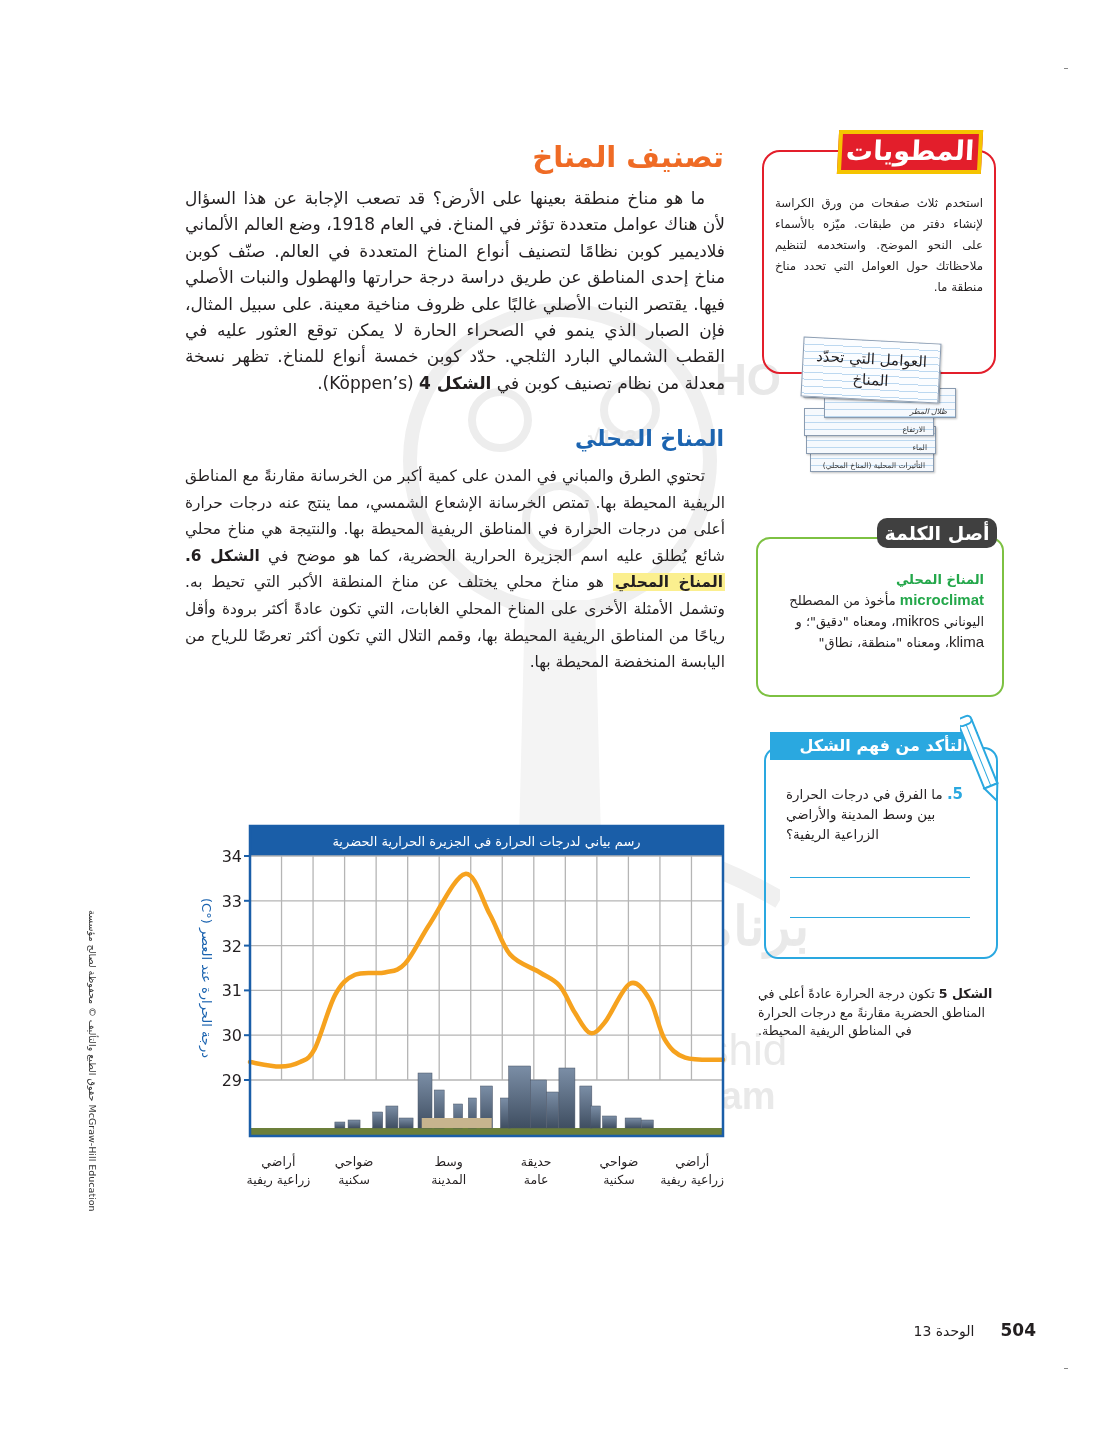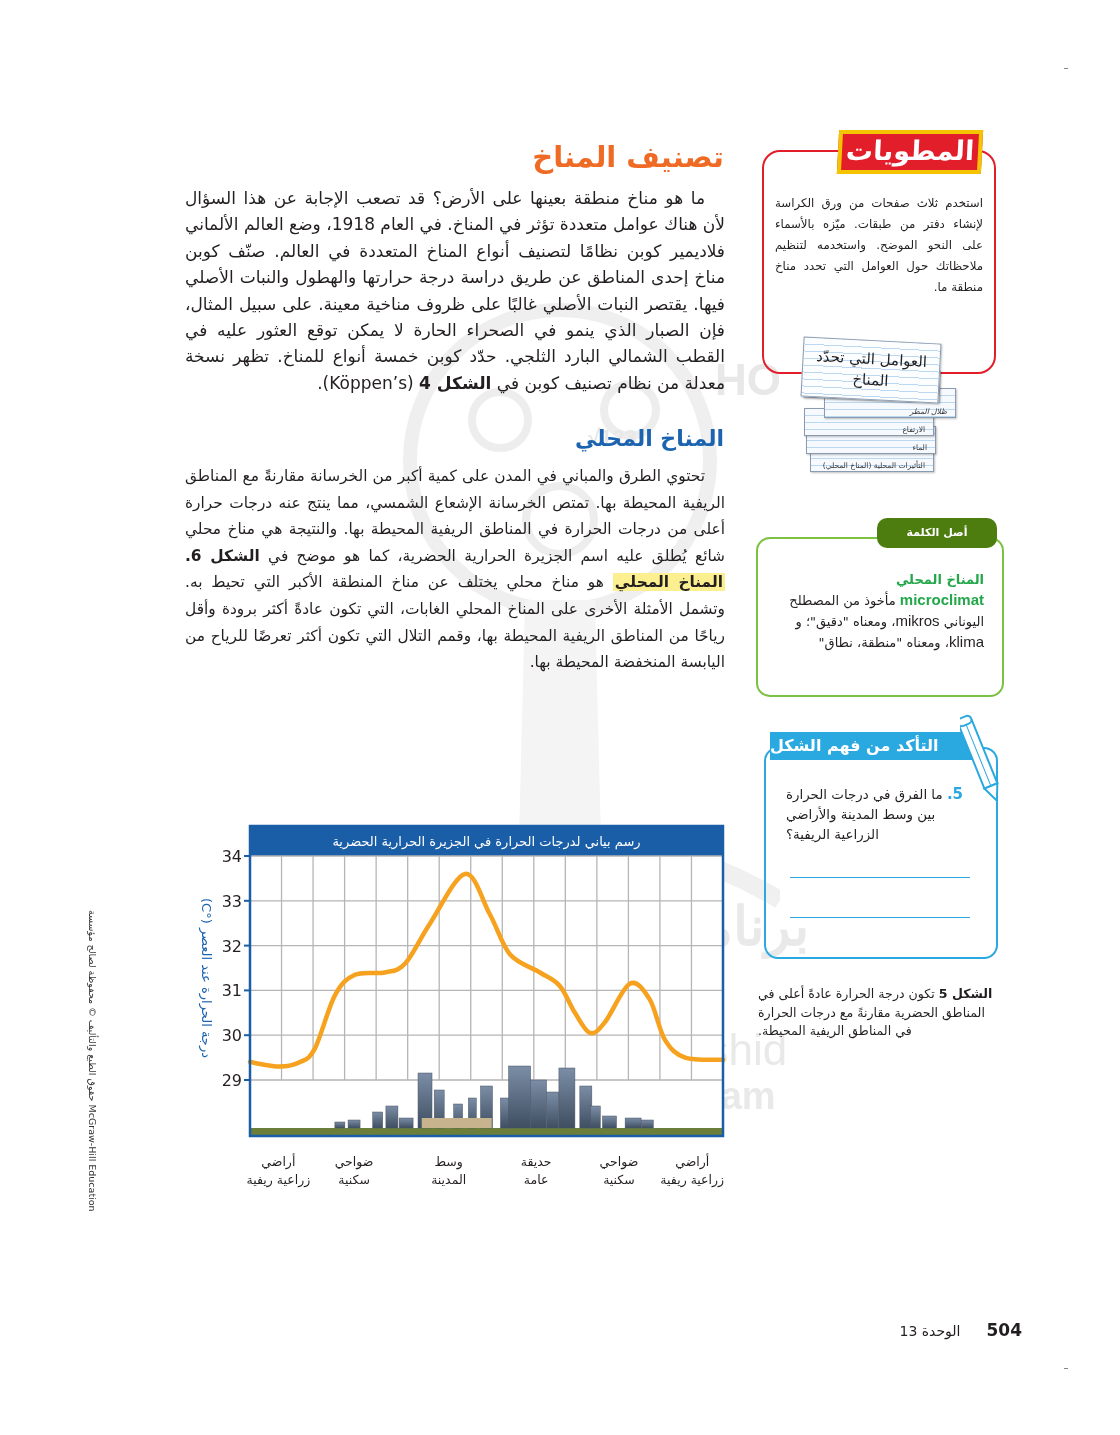--- a/index.html
+++ b/index.html
@@ -27,45 +27,45 @@
   #fold-banner { left: 838px; top: 130px; width: 144px; height: 44px; background: #e31e2b; border: 4px solid #f5c400; box-sizing: border-box; color: #fff; font-size: 27px; font-weight: bold; text-align: center; line-height: 34px; transform: skewX(-3deg); }
   #fold-text { left: 775px; top: 193px; width: 208px; font-size: 11.8px; line-height: 21px; }
   #fold-stack { left: 800px; top: 340px; width: 140px; height: 132px; }
   .card { position: absolute; background: #f6f9fd; border: 1px solid #8a9bb0; box-shadow: 1px 1px 2px rgba(0,0,0,.25);
           background-image: repeating-linear-gradient(to bottom, transparent 0, transparent 6px, #bcd8f0 6px, #bcd8f0 7px); }
   .card-label { position: absolute; right: 8px; bottom: 1px; font-size: 7.5px; color: #333; direction: rtl; }
   .card-top-text { position: absolute; left: 0; right: 0; top: 8px; text-align: center; font-size: 15px; line-height: 21px; direction: rtl; color: #231f20; }
 
   
   #word-box { left: 756px; top: 537px; width: 244px; height: 156px; border: 2px solid #7dc142; border-radius: 14px; }
-  #word-tab { left: 877px; top: 518px; width: 120px; height: 30px; background: #4d7c0f; border-radius: 10px; color: #fff; font-size: 11px; font-weight: bold; text-align: center; line-height: 30px; direction: rtl; }
+  #word-tab { left: 877px; top: 518px; width: 120px; height: 30px; background: #404040; border-radius: 10px; color: #fff; font-size: 19px; font-weight: bold; text-align: center; line-height: 30px; direction: rtl; }
   #word-text { left: 770px; top: 570px; width: 214px; font-size: 13px; line-height: 20px; direction: rtl; text-align: right; }
   .green-b { color: #23a74a; font-weight: bold; }
   .latin { font-family: "Liberation Sans", sans-serif; font-size: 15px; }
 
   
   #check-box { left: 764px; top: 747px; width: 230px; height: 208px; border: 2px solid #2aa8e0; border-radius: 14px; }
-  #check-banner { left: 770px; top: 732px; width: 208px; height: 28px; background: #2aa8e0; color: #fff; font-size: 16px; font-weight: bold; text-align: left; line-height: 28px; padding-right: 10px; box-sizing: border-box; direction: rtl; }
+  #check-banner { left: 770px; top: 732px; width: 208px; height: 28px; background: #2aa8e0; color: #fff; font-size: 16px; font-weight: bold; text-align: right; line-height: 28px; padding-right: 10px; box-sizing: border-box; direction: rtl; }
   #pencil { left: 960px; top: 712px; width: 40px; height: 95px; }
   #check-q { left: 786px; top: 784px; width: 192px; font-size: 13.4px; line-height: 20px; direction: rtl; text-align: left; }
   .qnum { color: #2aa8e0; font-weight: bold; font-size: 15px; }
   .ans-line { position: absolute; left: 790px; width: 180px; height: 1px; background: #2aa8e0; }
 
   
   #caption { left: 758px; top: 985px; width: 240px; font-size: 12.6px; line-height: 18.5px; direction: rtl; text-align: left; }
 
   
   #chart-wrap { left: 180px; top: 820px; width: 560px; height: 400px; }
   #chart-svg { position: absolute; left: 0; top: 0; }
 
   
   #credit { left: 78px; top: 910px; width: 360px; transform-origin: 0 0; transform: translate(20px, 0) rotate(90deg); font-size: 9.5px; white-space: nowrap; color: #333; }
 
   
-  #footer { right: 98px; top: 1320px; font-size: 15px; direction: rtl; }
+  #footer { right: 84px; top: 1320px; font-size: 15px; direction: rtl; }
   #footer .pg { font-weight: bold; font-size: 17px; margin-left: 26px; }
   #footer .unit { font-size: 14px; }
 
   .crop { position: absolute; width: 4px; height: 1px; background: #888; }
 </style>
 </head>
 <body>
 
 <div class="watermark" style="left:330px; top:895px; font-size:54px; direction:rtl;">برنامج محمد بن راشد</div>
 <div class="watermark" style="left:330px; top:955px; font-size:58px; direction:rtl;">للتعلم الذكي</div>

